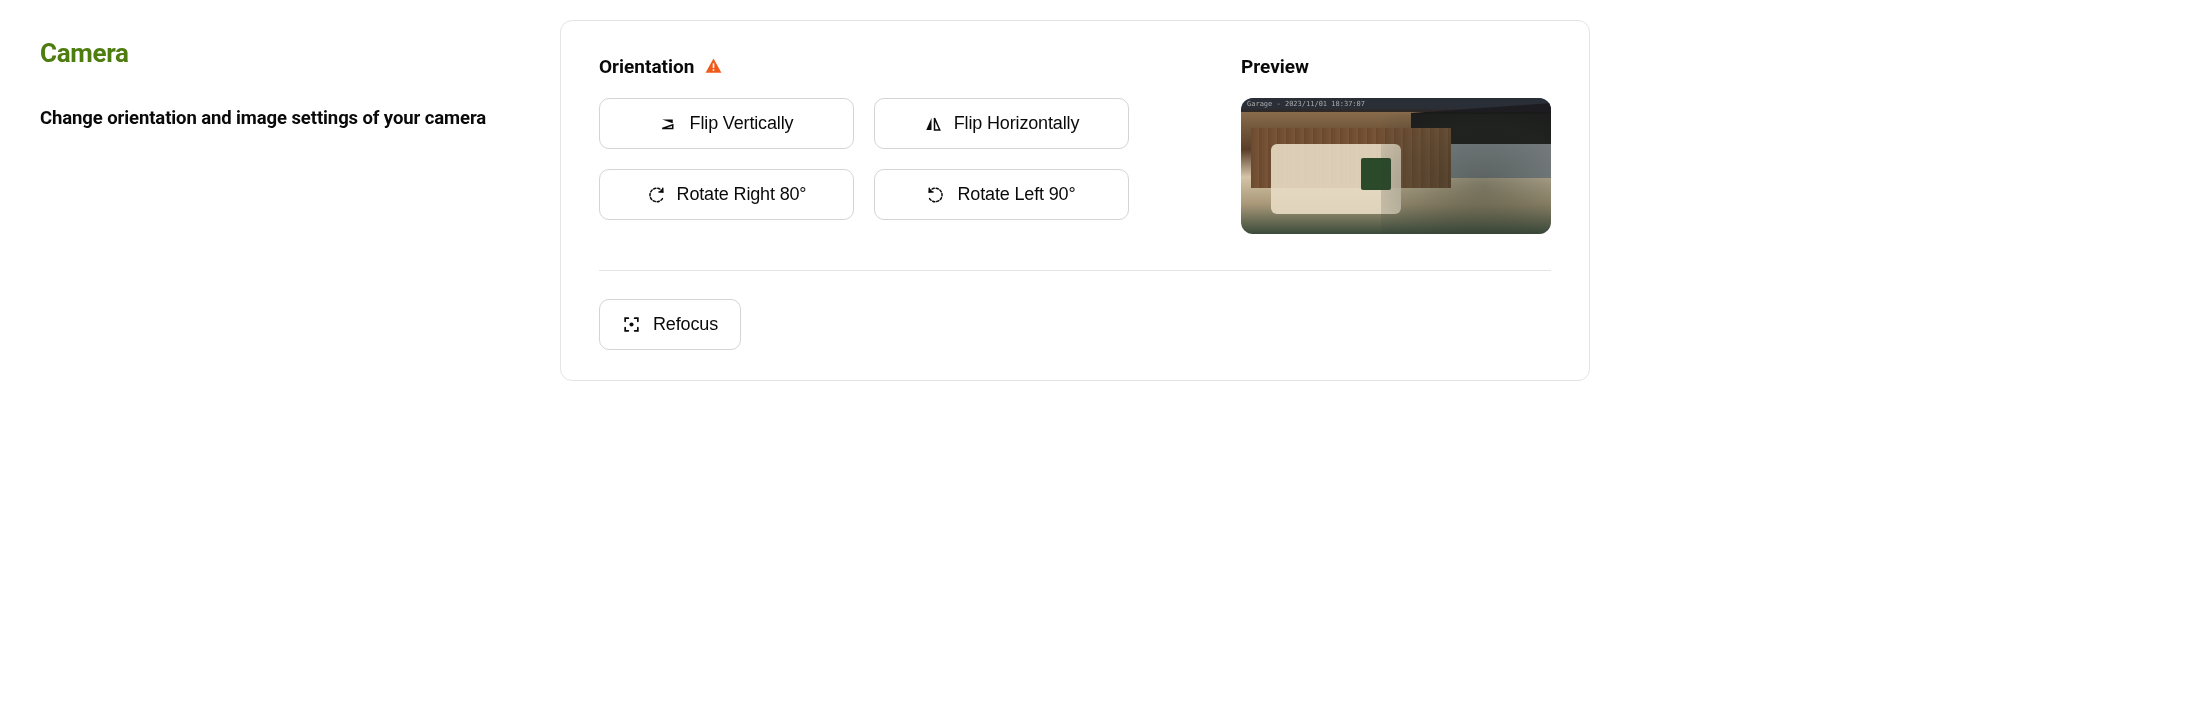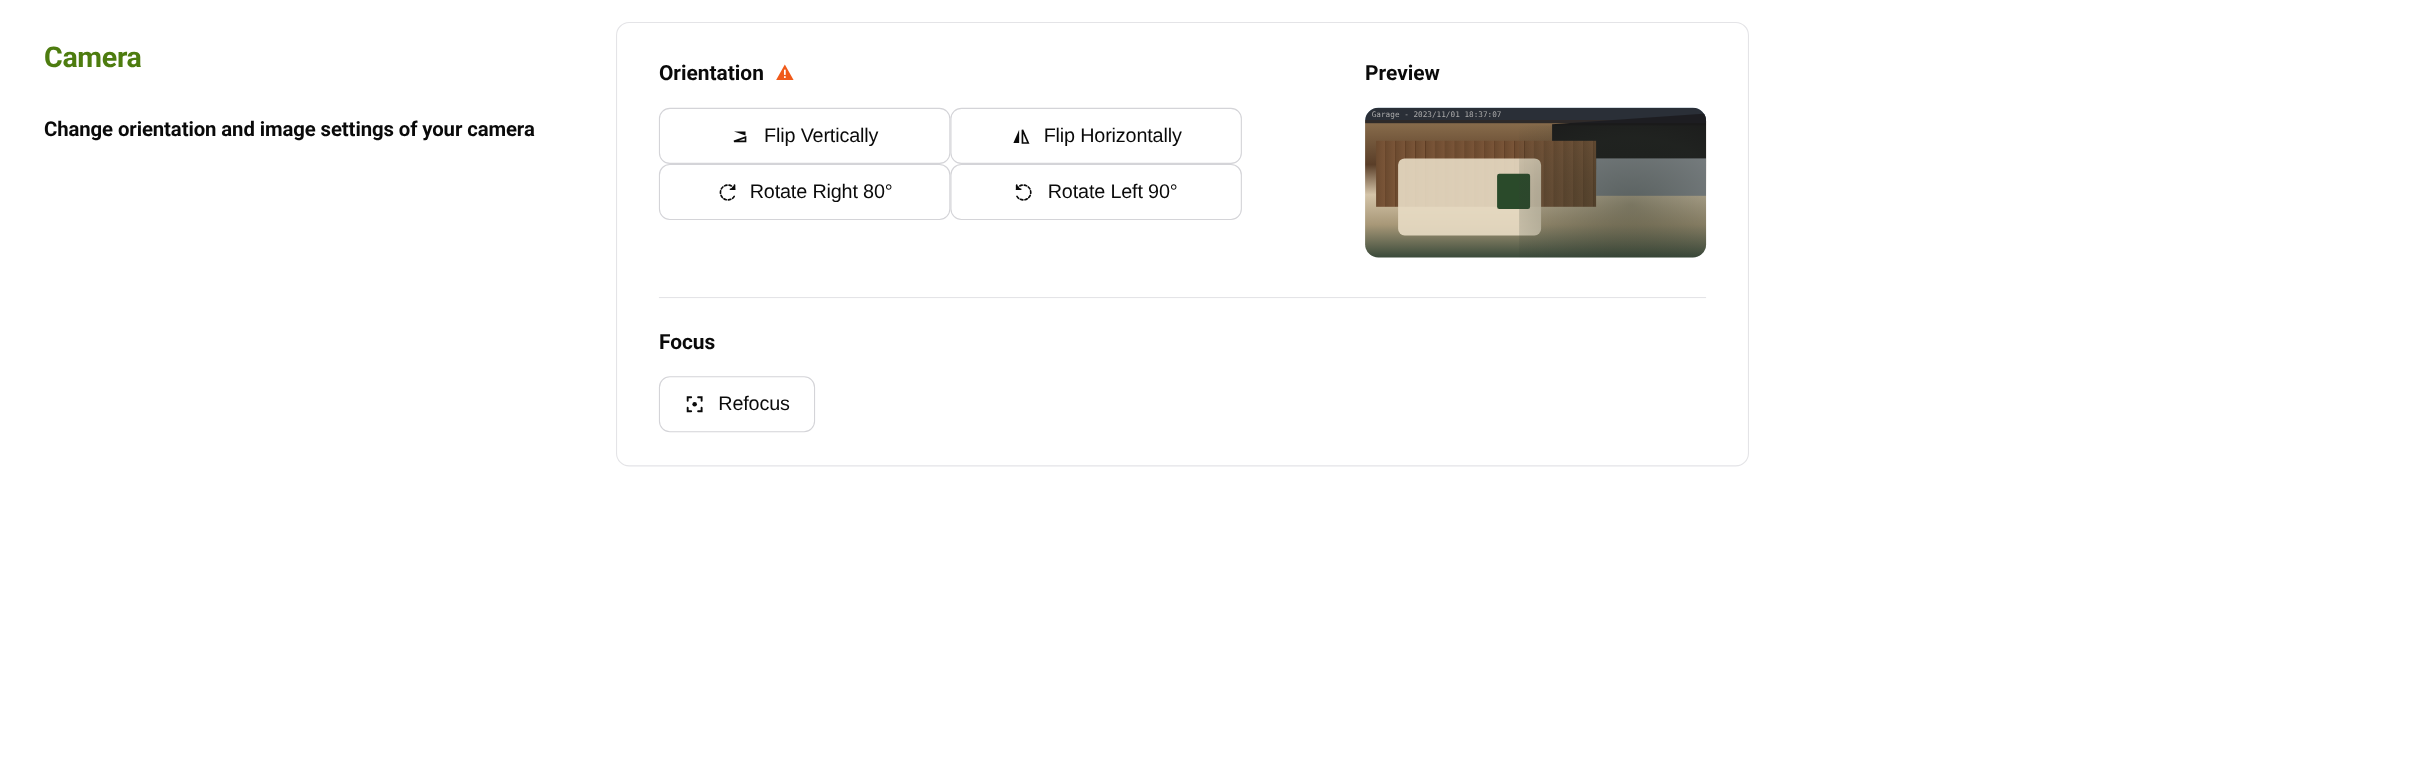--- a/index.html
+++ b/index.html
@@ -61,20 +61,21 @@
       align-items: center;
       gap: 10px;
     }
     .warning-icon {
       display: inline-flex;
       color: #f05a1a;
     }
     .button-grid {
       display: grid;
       grid-template-columns: 1fr 1fr;
+      gap: 20px;
       max-width: 530px;
     }
     .action-button {
       display: flex;
       align-items: center;
       justify-content: center;
       gap: 12px;
       background: #ffffff;
       border: 1px solid #d4d4d8;
       border-radius: 10px;
@@ -255,21 +256,20 @@
           <div class="preview-fence"></div>
           <div class="preview-ground-light"></div>
           <div class="preview-bins"></div>
           <div class="preview-shadow"></div>
           <div class="preview-overlay-top">Garage - 2023/11/01 18:37:07</div>
         </div>
       </div>
     </div>
 
     <div class="focus-block">
-      <div class="block-heading">Focus</div>
       <button class="refocus-button">
         <span class="btn-icon">
           <svg width="19" height="19" viewBox="0 0 24 24" fill="none" stroke="currentColor" stroke-width="2.2" stroke-linecap="round">
             <path d="M4 8 L4 4 L8 4"></path>
             <path d="M16 4 L20 4 L20 8"></path>
             <path d="M20 16 L20 20 L16 20"></path>
             <path d="M8 20 L4 20 L4 16"></path>
             <circle cx="12" cy="12" r="2.6" fill="currentColor" stroke="none"></circle>
           </svg>
         </span>

